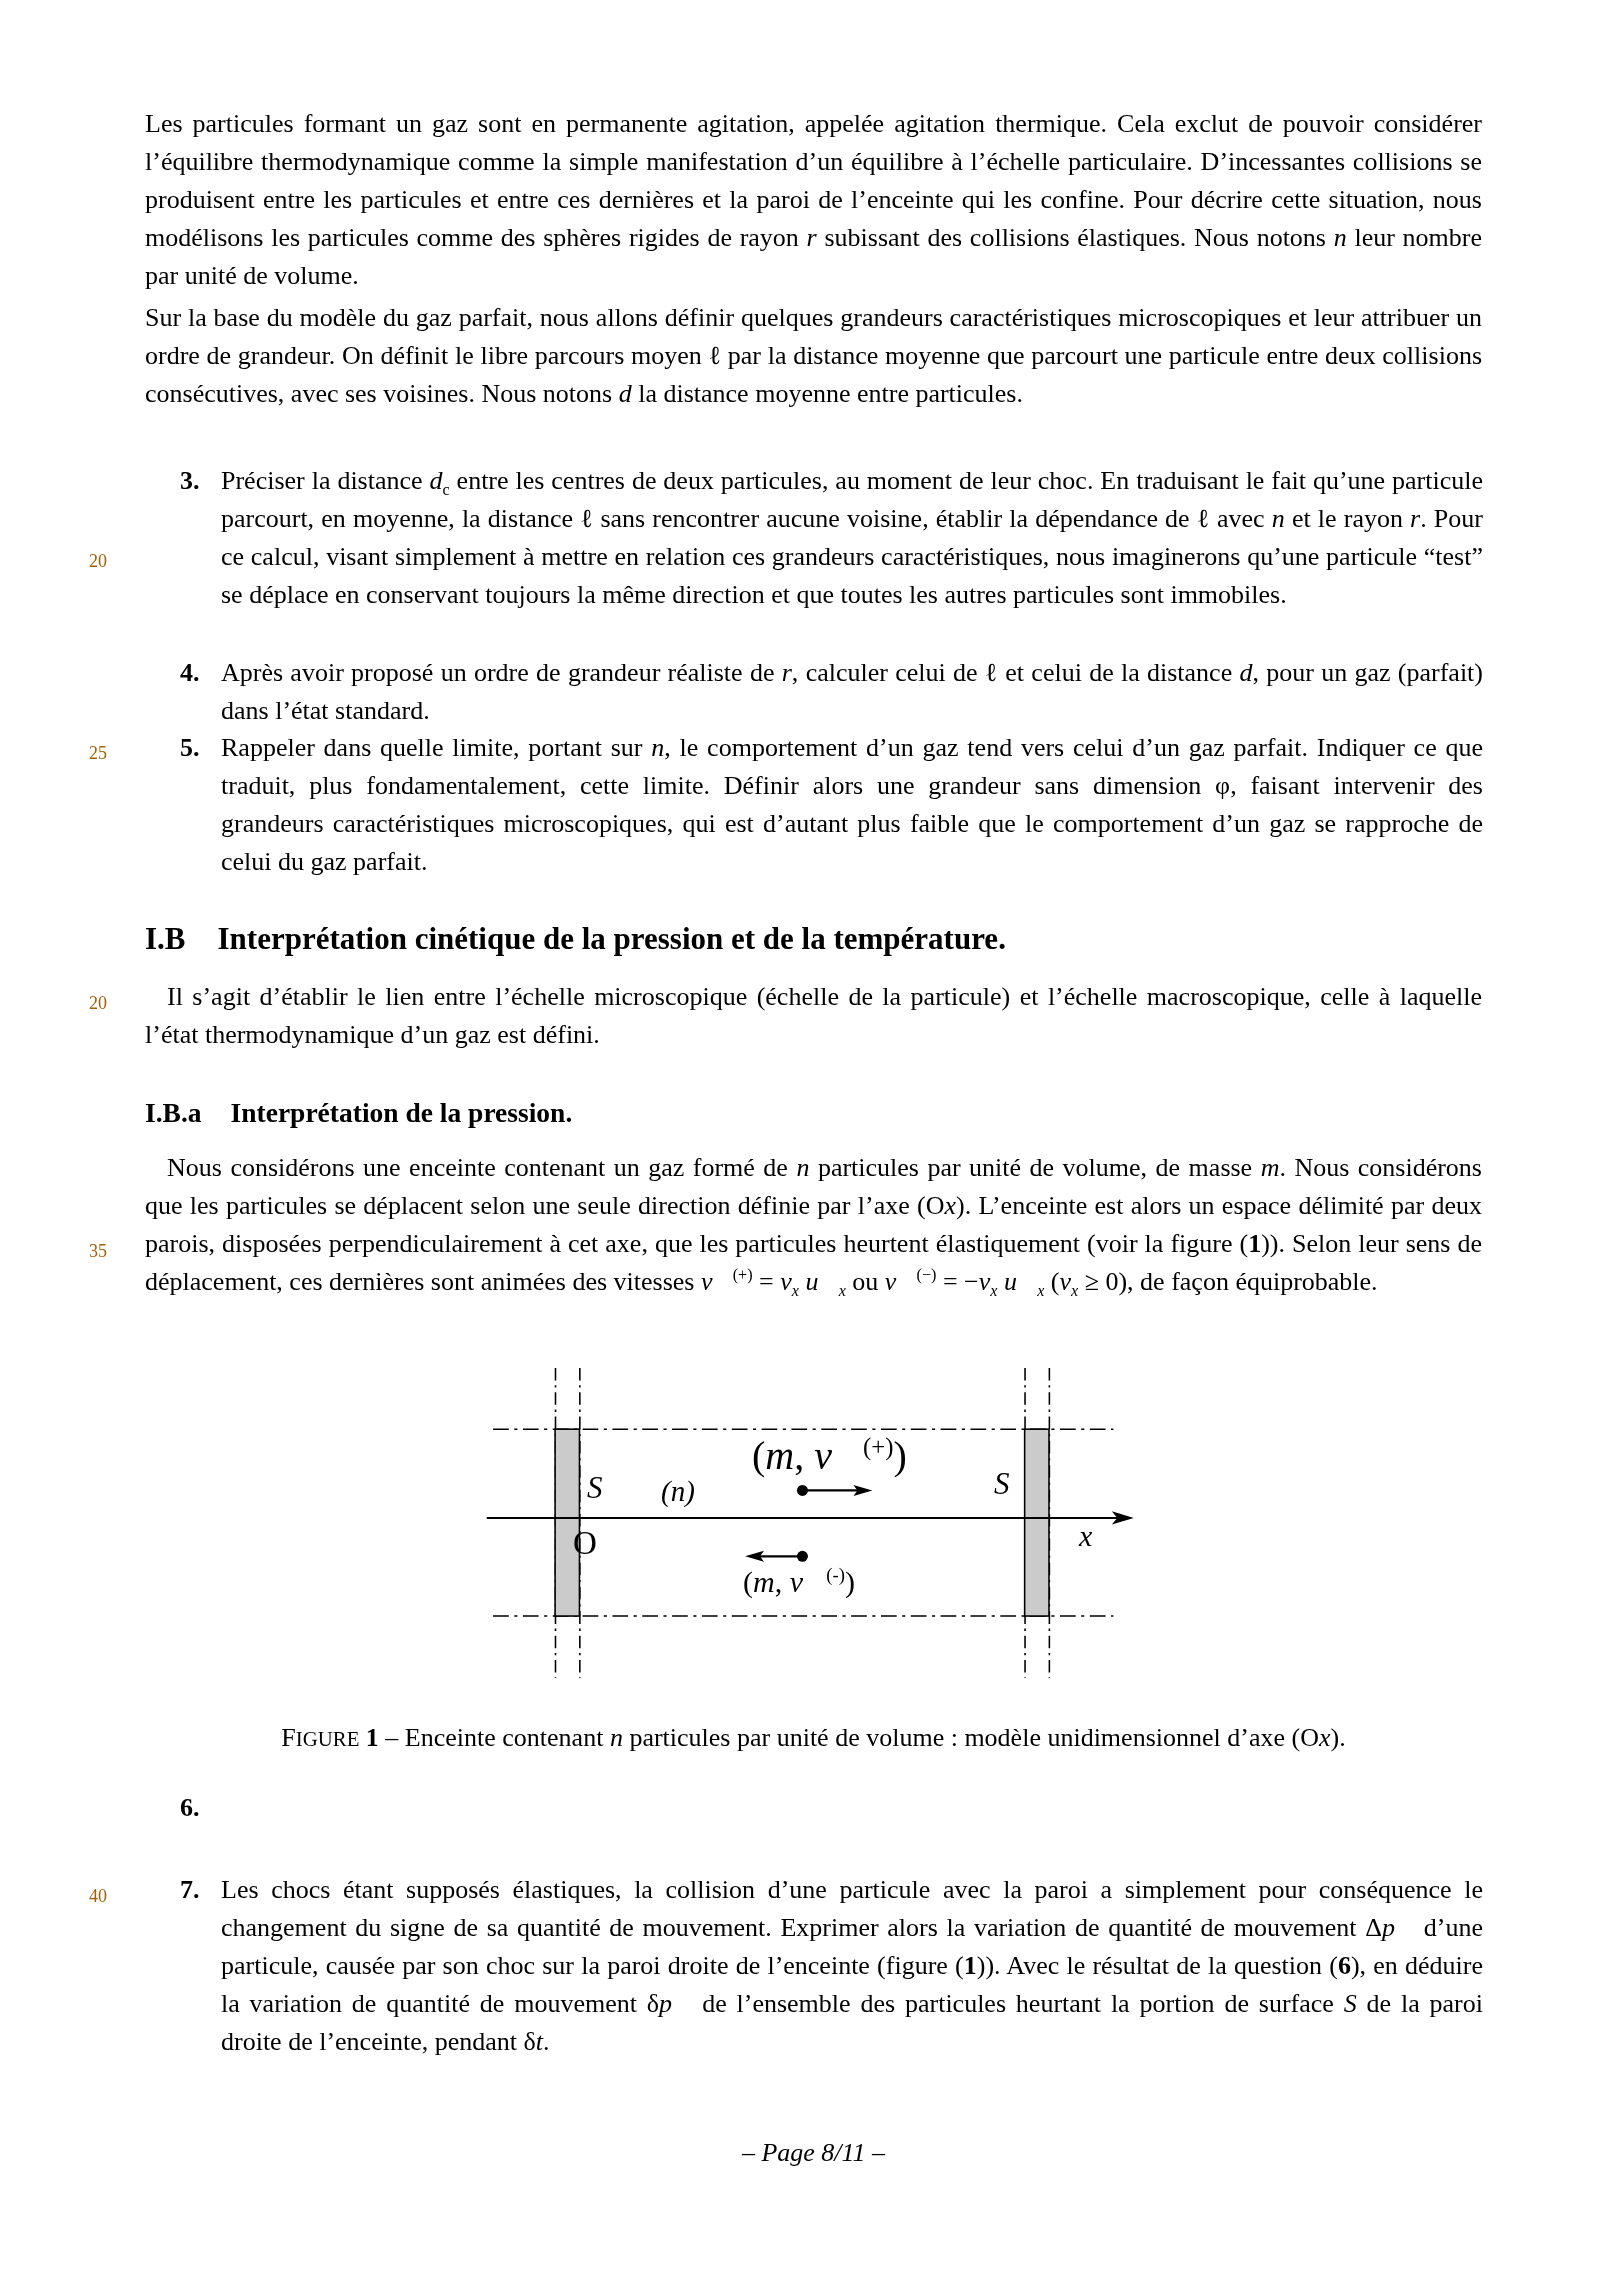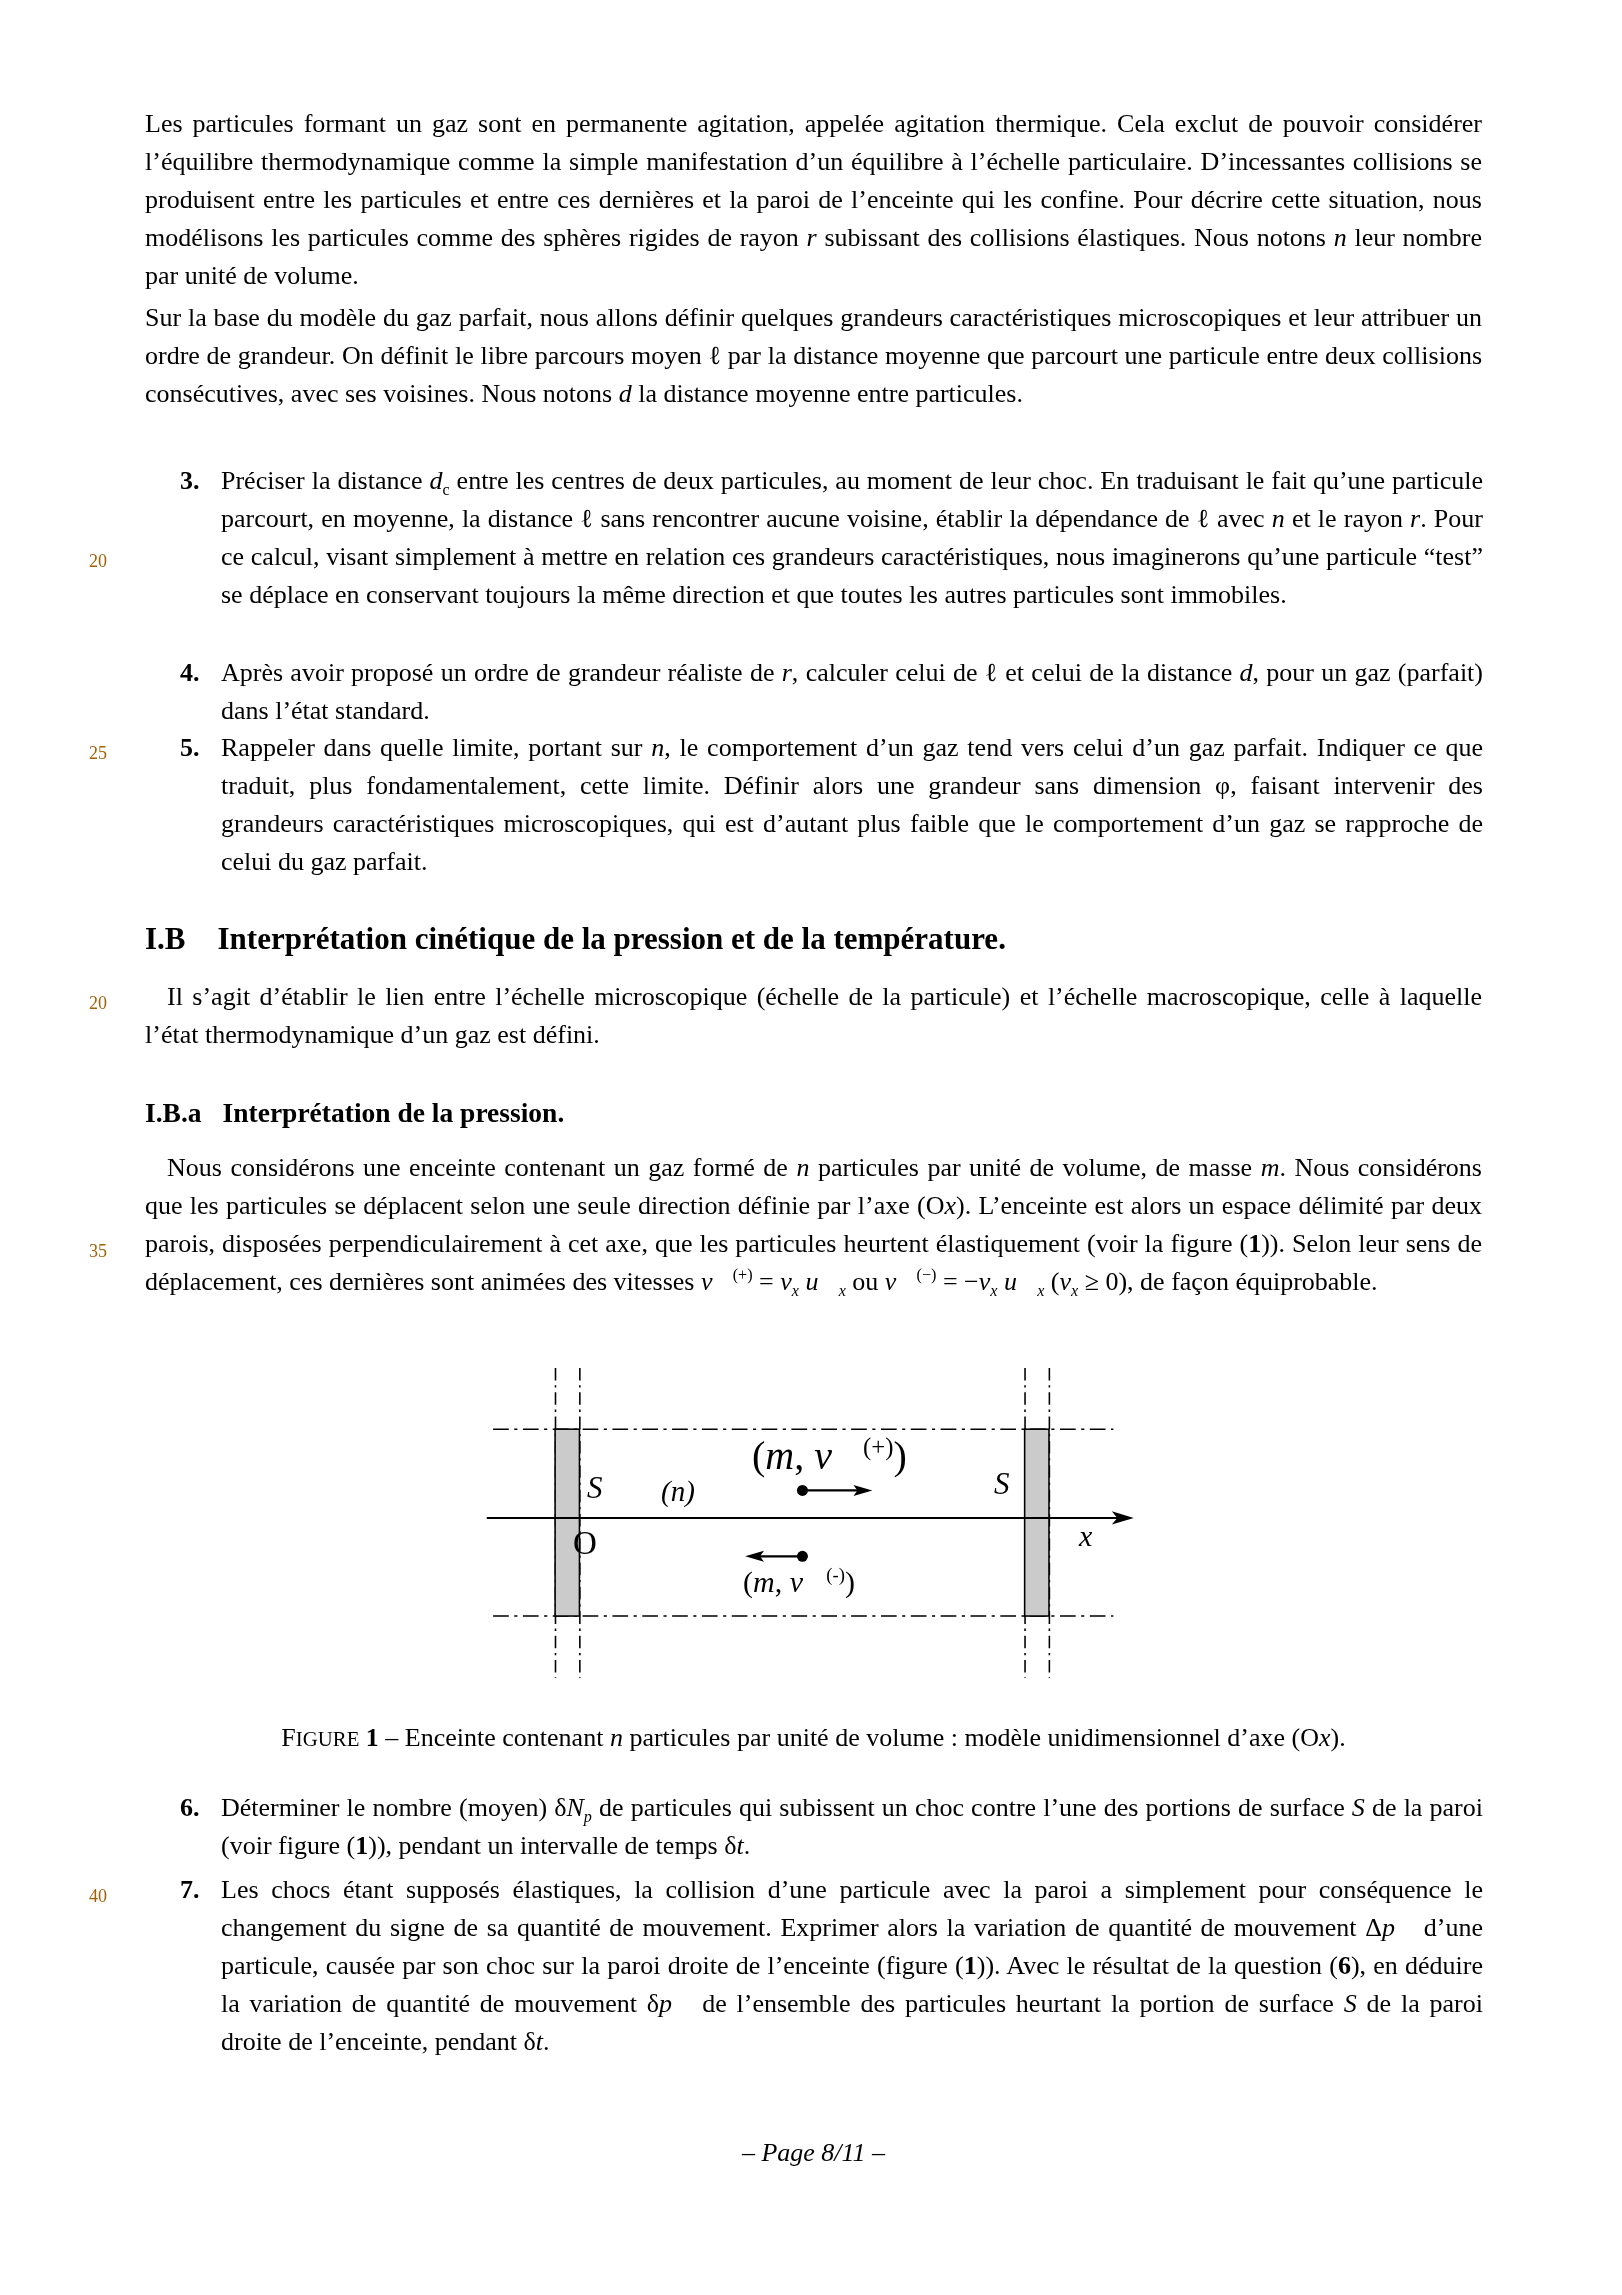--- a/index.html
+++ b/index.html
@@ -9,21 +9,21 @@
   }
   .blk{position:absolute;font-size:26px;line-height:38px;text-align:justify;}
   .para{left:145px;width:1337px;}
   .indent{text-indent:22px;}
   .item{left:221px;width:1262px;}
   .item .num{position:absolute;left:-41px;top:0;font-weight:bold;}
   .heading{position:absolute;left:145px;font-weight:bold;white-space:nowrap;line-height:1.2;}
   .h-ib{font-size:31px;}
   .h-iba{font-size:27.5px;}
   .heading .sec-num{margin-right:32px;}
-  .h-iba .sec-num{margin-right:21px;}
+  .h-iba .sec-num{margin-right:29px;}
   .linenum{position:absolute;left:89px;font-size:18px;line-height:20.4px;color:#a16207;}
   sup{font-size:62%;line-height:0;}
   sub{font-size:62%;line-height:0;}
   .caption{left:145px;width:1337px;text-align:center;}
   .caption small{font-size:80%;}
   .footer{left:145px;width:1337px;text-align:center;font-style:italic;}
   .figure{position:absolute;left:259px;top:1364px;width:911px;height:318px;}
   .figure svg{position:absolute;left:0;top:0;}
   .figlabel{position:absolute;white-space:nowrap;line-height:1;}
   .it{font-style:italic;}
@@ -105,21 +105,20 @@
   <div class="figlabel it lbl-s-right">S</div>
   <div class="figlabel lbl-o">O</div>
   <div class="figlabel it lbl-x">x</div>
   <div class="figlabel lbl-mv-minus">(<i>m</i>, <i>v⃗</i><sup>(-)</sup>)</div>
 </div>
 
 <div class="blk caption" style="top:1719px">F<small>IGURE</small> <b>1</b> – Enceinte contenant <i>n</i> particules par unité de volume : modèle unidimensionnel d’axe (O<i>x</i>).</div>
 
 <div class="blk item" style="top:1789px">
   <span class="num">6.</span>
-  <span>Déterminer le nombre (moyen) δ<i>N</i><sub><i>p</i></sub> de particules qui subissent un choc contre l’une des portions de surface <i>S</i> de la paroi (voir figure (<b>1</b>)), pendant un intervalle de temps δ<i>t</i>.</span>
 </div>
 
 <div class="blk item" style="top:1871px">
   <span class="num">7.</span>
   <span>Les chocs étant supposés élastiques, la collision d’une particule avec la paroi a simplement pour conséquence le changement du signe de sa quantité de mouvement. Exprimer alors la variation de quantité de mouvement Δ<i>p⃗</i> d’une particule, causée par son choc sur la paroi droite de l’enceinte (figure (<b>1</b>)). Avec le résultat de la question (<b>6</b>), en déduire la variation de quantité de mouvement δ<i>p⃗</i> de l’ensemble des particules heurtant la portion de surface <i>S</i> de la paroi droite de l’enceinte, pendant δ<i>t</i>.</span>
 </div>
 
 <div class="blk footer" style="top:2134px">– Page 8/11 –</div>
 
 

